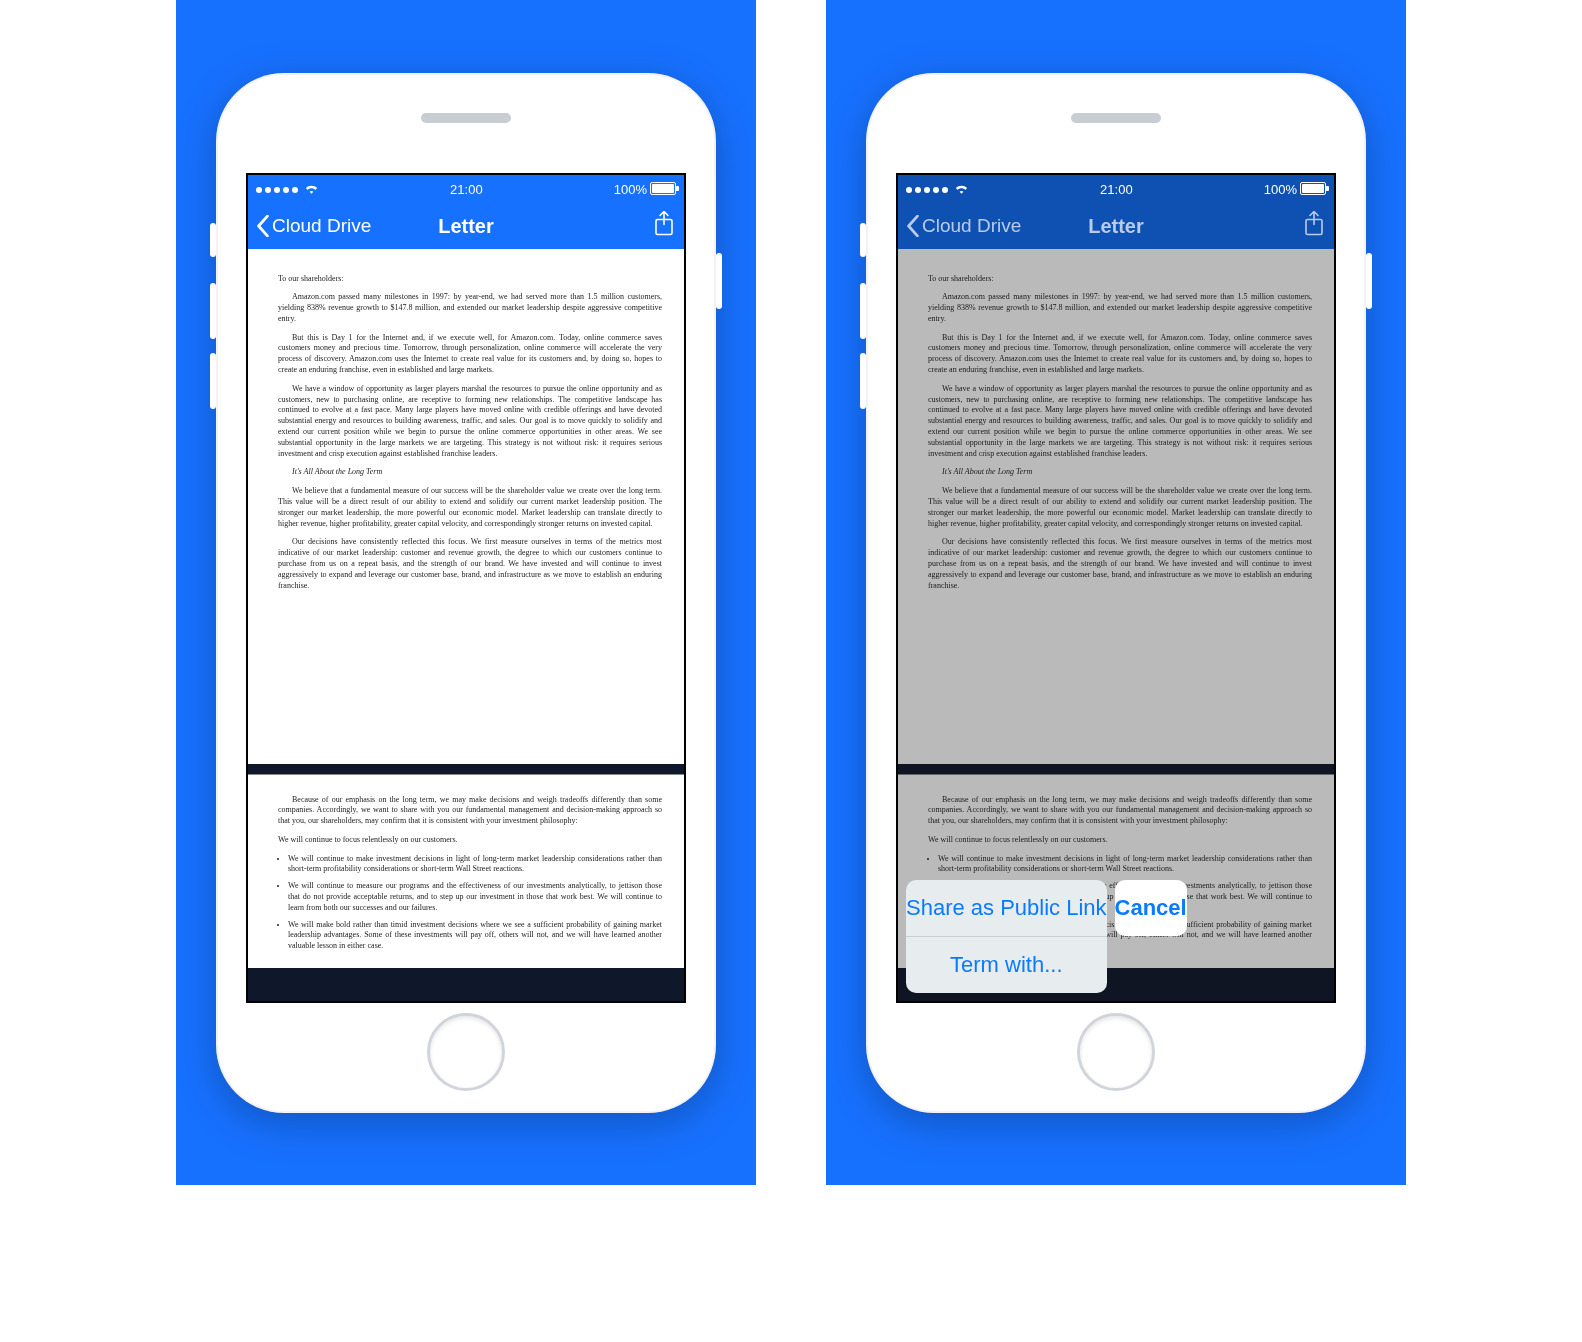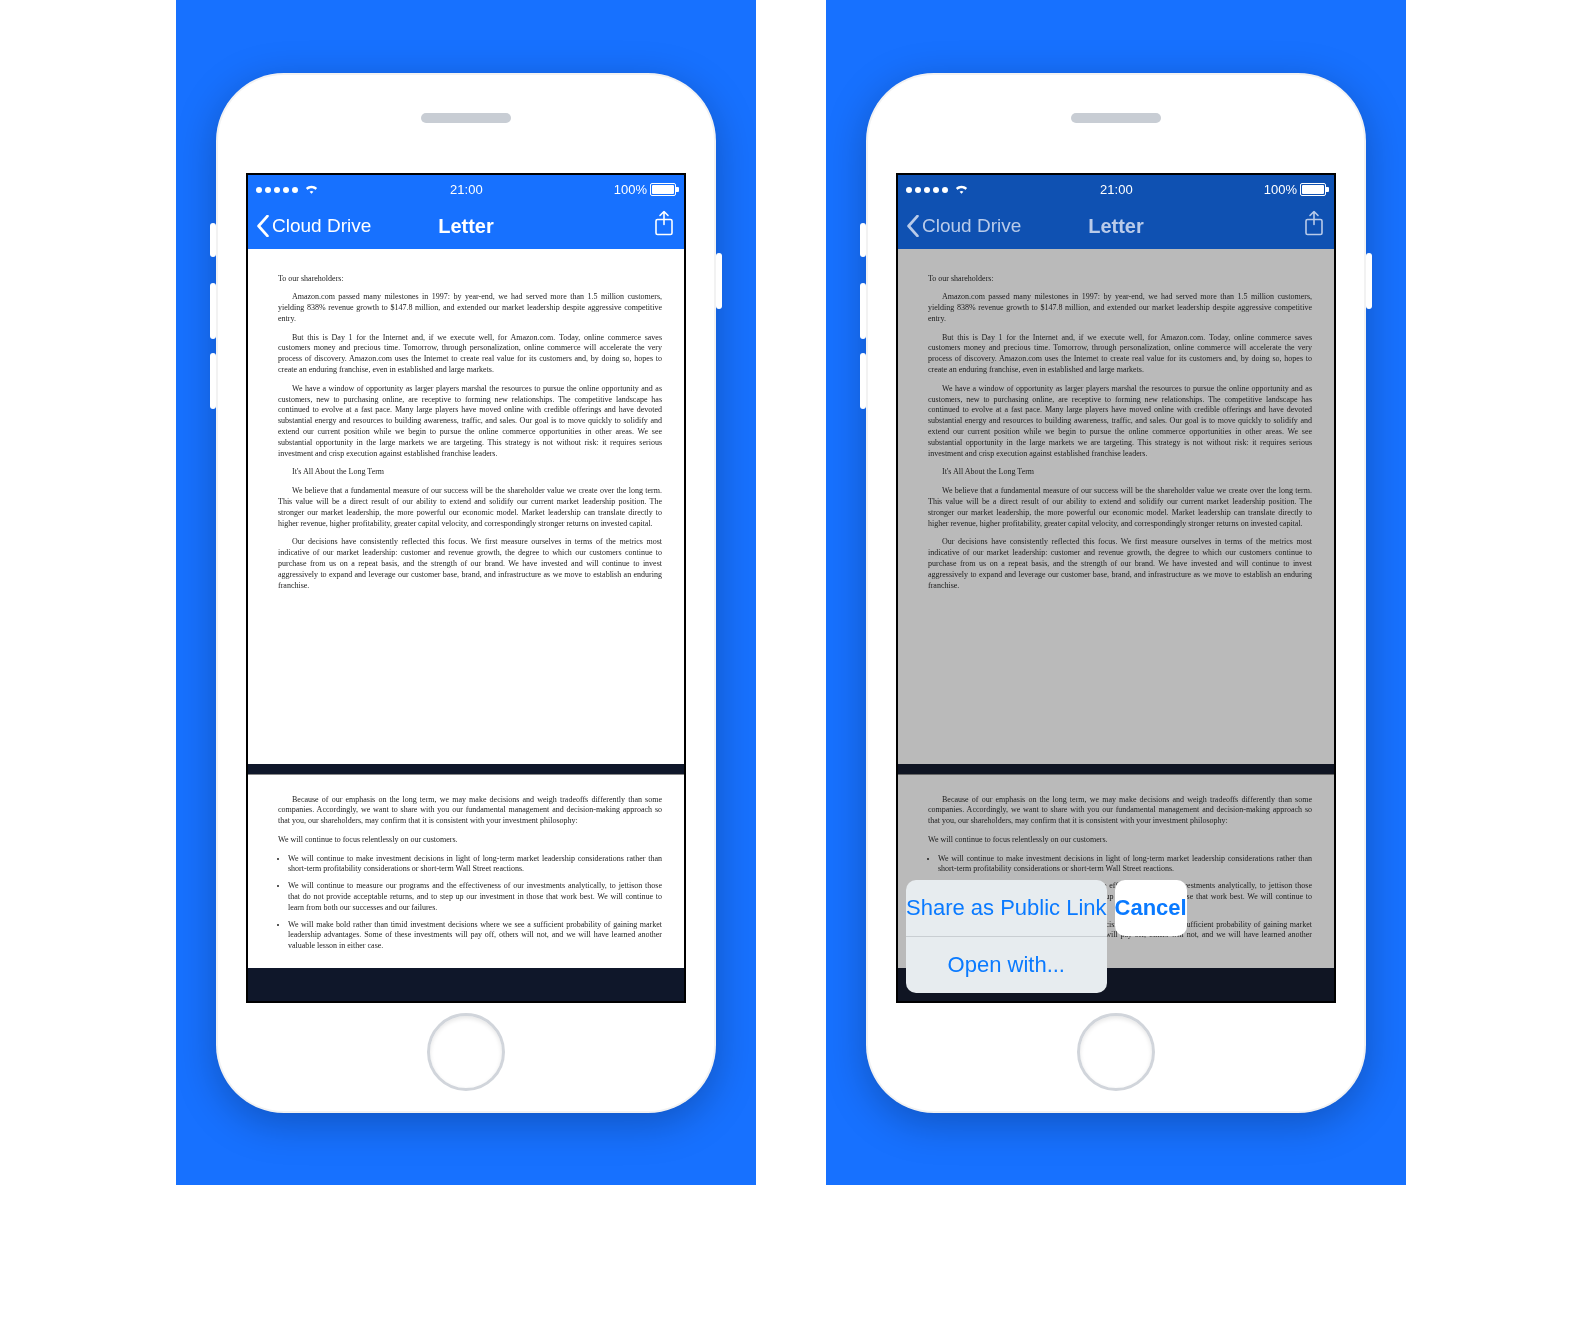--- a/index.html
+++ b/index.html
@@ -87,21 +87,21 @@
     font-size:13px;
     display:flex;
     align-items:center;
     justify-content:space-between;
     padding: 2px 8px 0 8px;
   }
   .dim .statusbar { background:#0f51b2; }
   .sb-left { display:flex; align-items:center; gap:6px; }
   .dots { display:flex; gap:3px; }
   .dots i { width:6px; height:6px; background:#fff; border-radius:50%; display:block; }
-  .sb-right { display:flex; align-items:center; gap:3px; }
+  .sb-right { display:flex; gap:3px; }
   .battery { width:24px; height:11px; border:1px solid #fff; border-radius:2px; position:relative; display:inline-block; }
   .battery::before { content:""; position:absolute; left:1px; top:1px; bottom:1px; right:1px; background:#fff; border-radius:1px; }
   .battery::after { content:""; position:absolute; right:-4px; top:3px; width:3px; height:5px; background:#fff; border-radius:0 1px 1px 0; }
 
   
   .navbar {
     height: 46px;
     background: #1771ff;
     color:#fff;
     display:flex;
@@ -149,21 +149,21 @@
     color:#222;
     text-align:justify;
     border-top:1px solid #888;
   }
   .docarea .page:first-child { border-top:none; padding-top:25px; height:480px; }
   .docarea .page:nth-child(2) { margin-top:10px; }
   .docarea.dimmed { filter: brightness(.74) contrast(.96); }
 
   .docarea p { margin: 0 0 8px 0; text-indent: 14px; }
   .docarea p.noindent { text-indent:0; }
-  .docarea .italic { text-indent:14px; }
+  .docarea .italic { font-style: italic; text-indent:14px; }
   .docarea ul { margin:0 0 0 10px; padding:0; }
   .docarea li { font-size:8px; margin-bottom:6px; text-align:justify; }
 
   
   .sheet-overlay {
     position:absolute;
     left:0; right:0;
     bottom:0;
     top:74px;
     background: rgba(0,0,0,0);
@@ -347,21 +347,21 @@
               <li>We will continue to measure our programs and the effectiveness of our investments analytically, to jettison those that do not provide acceptable returns, and to step up our investment in those that work best. We will continue to learn from both our successes and our failures.</li>
               <li>We will make bold rather than timid investment decisions where we see a sufficient probability of gaining market leadership advantages. Some of these investments will pay off, others will not, and we will have learned another valuable lesson in either case.</li>
             </ul>
           </div>
         </div>
 
         <div class="sheet-overlay">
           <div class="actionsheet">
             <div class="as-group">
               <div class="as-btn">Share as Public Link</div>
-              <div class="as-btn">Open with...</div>
+              <div class="as-btn">Term with...</div>
             </div>
             <div class="as-cancel">Cancel</div>
           </div>
         </div>
 
       </div>
     </div>
   </div>
 
 </div>

